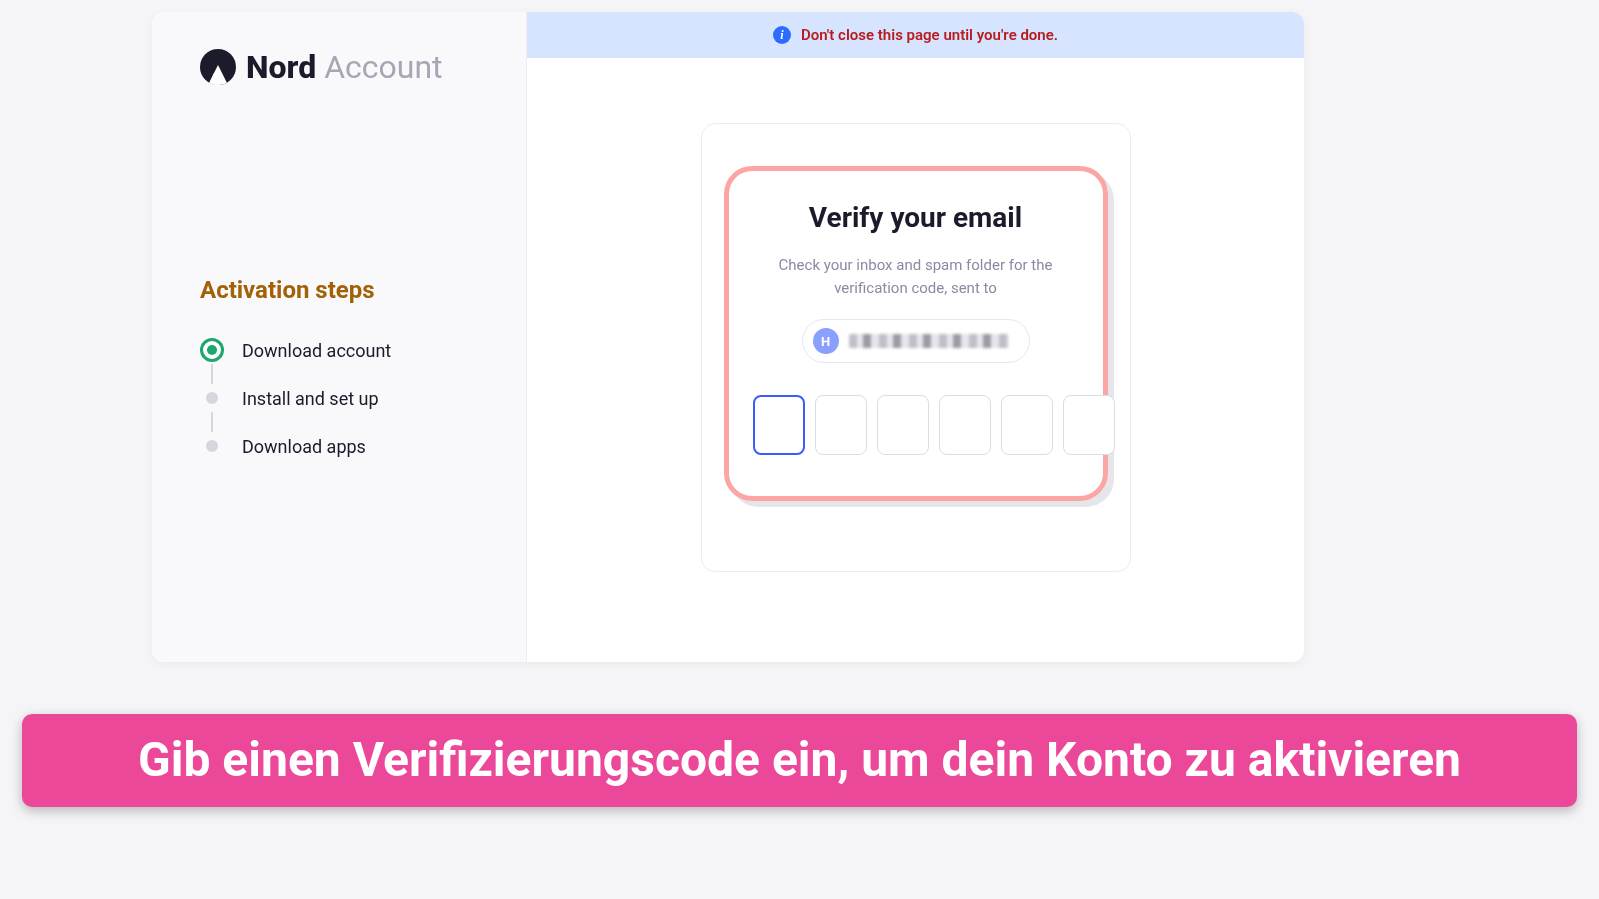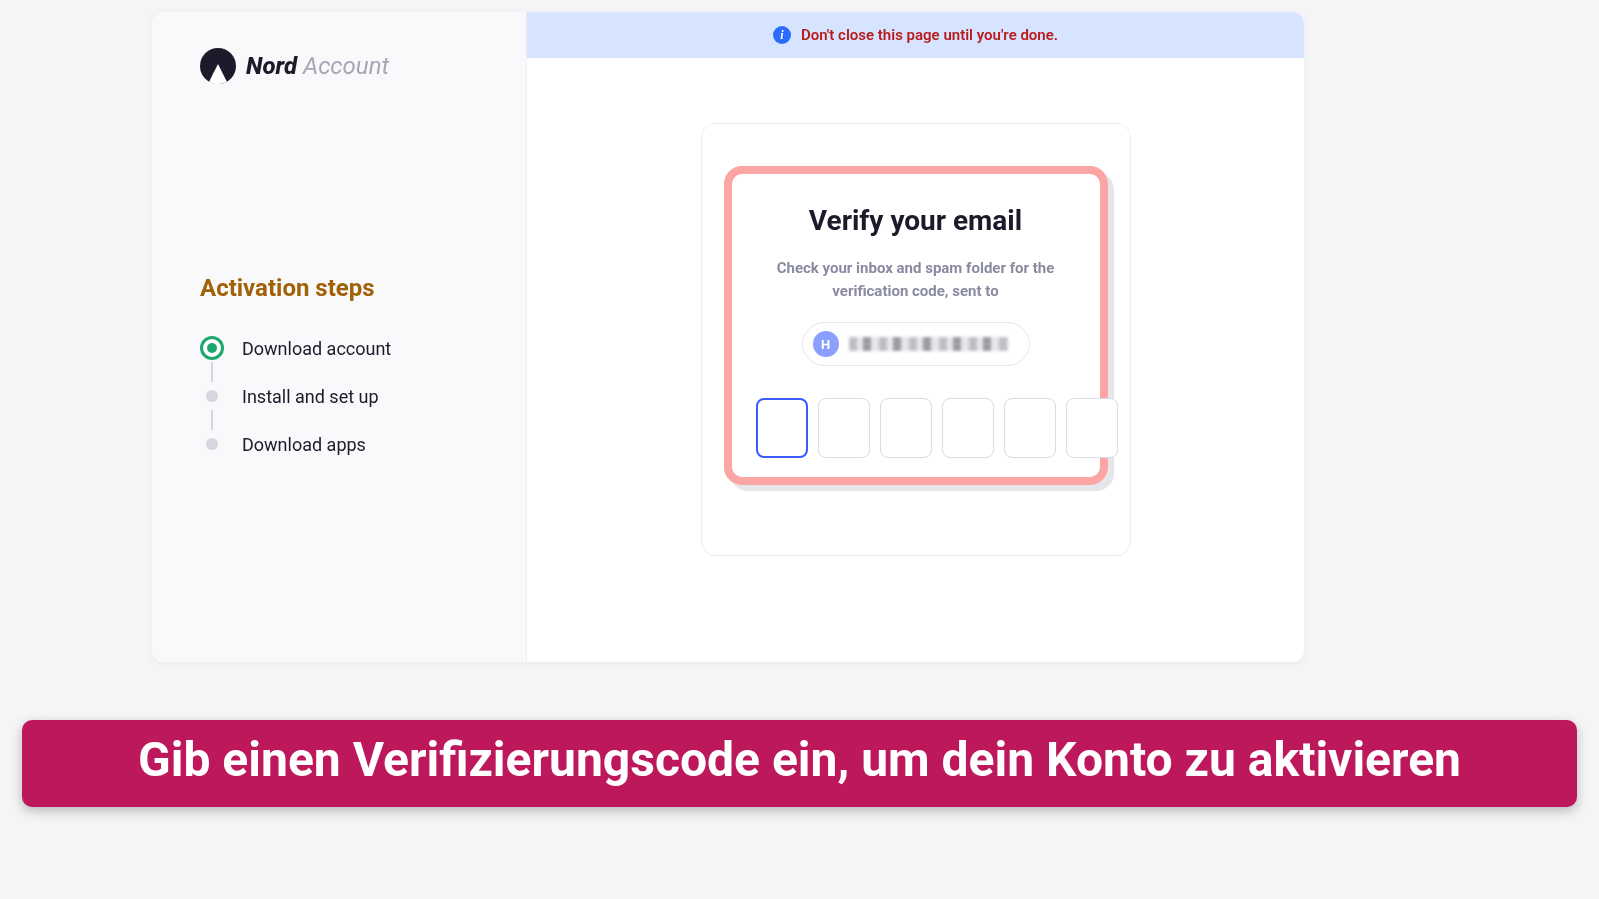--- a/index.html
+++ b/index.html
@@ -57,21 +57,21 @@
     .logo-mark::before{
       content:"";
       position:absolute;
       bottom:-2px;
       left: 8px;
       width:0;height:0;
       border-left: 6px solid transparent;
       border-right: 6px solid transparent;
       border-bottom: 14px solid #fff;
     }
-    .logo-text { font-size: 24px; font-weight: 400; color: #a6a6b5; font-style: italic; }
+    .logo-text { font-size: 32px; font-weight: 400; color: #a6a6b5; }
     .logo-text .bold { font-weight: 800; color: #1b1b2b; }
     .steps-title {
       font-size: 24px;
       font-weight: 700;
       color: #a16207;
       margin-bottom: 34px;
     }
     .steps-list { list-style: none; }
     .step-item {
       display: flex;
@@ -145,38 +145,37 @@
       justify-content:center;
       padding-top: 65px;
     }
     .card-outer{
       width: 430px;
       border: 1px solid #ececf2;
       border-radius: 14px;
       padding: 42px 22px 70px;
     }
     .verify-card {
-      border: 8px solid #fca5a5;
-      border-radius: 18px;
-      padding: 30px 24px 19px;
+      border: 5px solid #fca5a5;
+      border-radius: 28px;
+      padding: 30px 24px 41px;
       text-align: center;
       box-shadow: 6px 6px 0 rgba(46,46,82,0.12);
     }
     .verify-title {
       font-size: 28px;
       font-weight: 700;
       color: #1b1b2b;
       margin-bottom: 20px;
     }
     .verify-sub {
       font-size: 15px;
       color: #8a8aa3;
       line-height: 1.5;
       margin-bottom: 20px;
-      font-weight: bold;
     }
     .email-pill {
       display: inline-flex;
       align-items: center;
       gap: 10px;
       padding: 8px 20px 8px 10px;
       border: 1px solid #e6e6ef;
       border-radius: 999px;
       margin-bottom: 32px;
     }
@@ -202,25 +201,25 @@
       border: 1.5px solid #dcdce6;
       border-radius: 8px;
       font-size: 24px; text-align: center;
       outline: none;
     }
     .code-box.focused { border: 2px solid #3b5bff; }
 
     .caption-overlay {
       position: absolute;
       left: 22px; right: 22px; bottom: 92px;
-      background: #be185d;
+      background: #ec4899;
       color: #fff;
       border-radius: 10px;
       text-align: center;
-      padding: 12px 30px 20px;
+      padding: 18px 30px 20px;
       font-size: 48px;
       font-weight: 700;
       line-height: 1.15;
       box-shadow: 0 4px 12px rgba(0,0,0,0.25);
     }
   </style>
 </head>
 <body>
 
 <div class="app-window">

